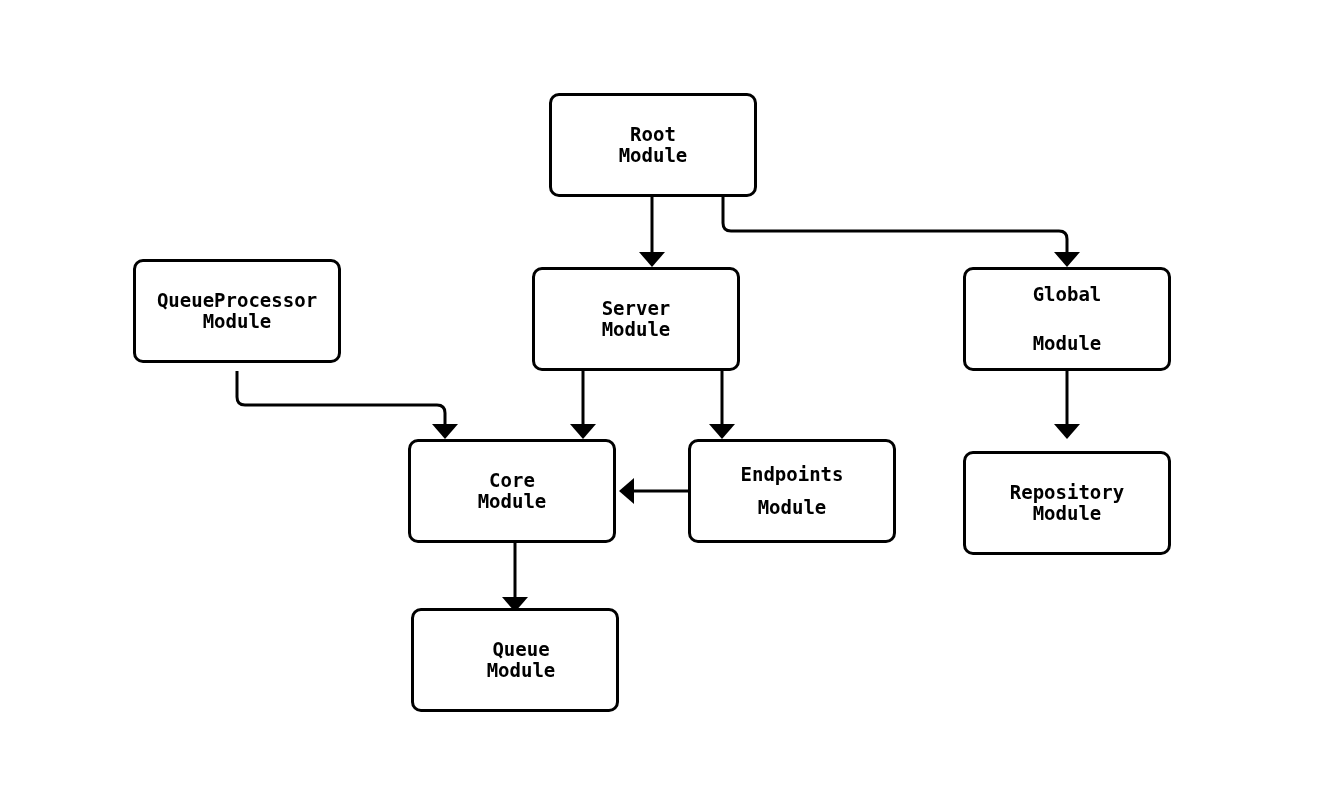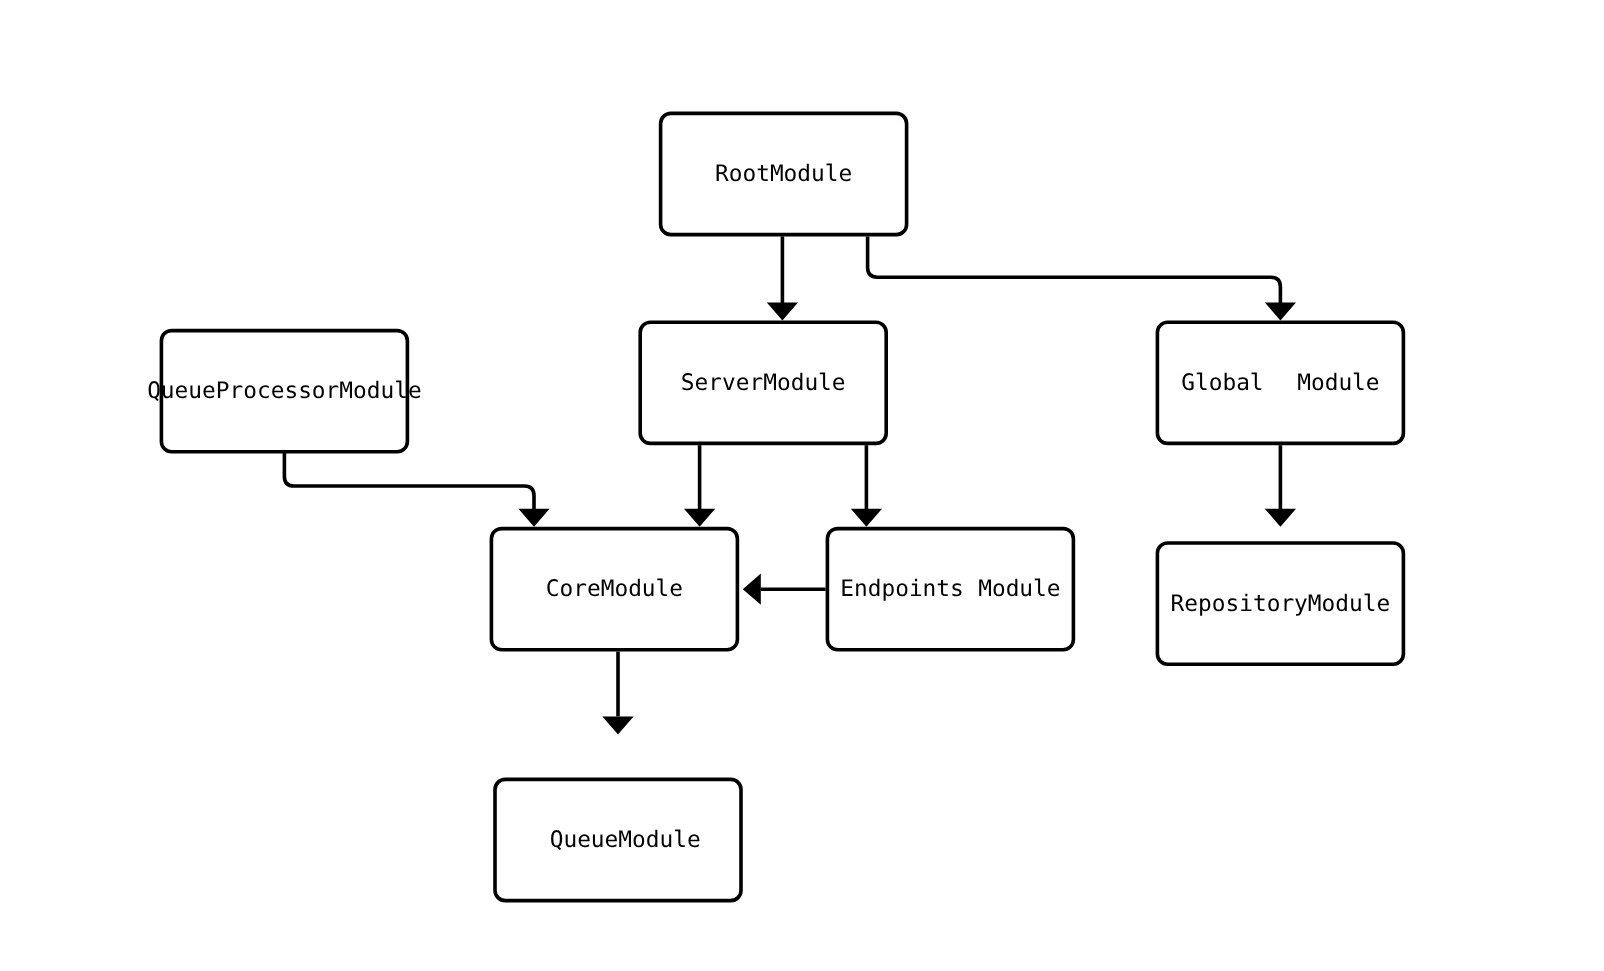--- a/index.html
+++ b/index.html
@@ -33,38 +33,38 @@
   }
   .node {
     position: absolute;
     box-sizing: border-box;
     width: 208px;
     height: 104px;
     background: #ffffff;
     border: 3px solid #000000;
     border-radius: 10px;
     display: flex;
-    flex-direction: row;
+    flex-direction: column;
     align-items: center;
     justify-content: center;
     text-align: center;
-    font-weight: 400;
+    font-weight: 700;
     font-size: 19px;
     line-height: 21px;
     color: #000000;
     z-index: 2;
   }
   .n-root          { left: 549px;  top: 93px;  }
-  .n-queueproc     { left: 133px;  top: 274px; text-align: right; }
+  .n-queueproc     { left: 133px;  top: 259px; text-align: right; }
   .n-server        { left: 532px;  top: 267px; }
   .n-global        { left: 963px;  top: 267px; gap: 28px; }
   .n-core          { left: 408px;  top: 439px; }
   .n-endpoints     { left: 688px;  top: 439px; gap: 12px; }
   .n-repository    { left: 963px;  top: 439px; margin-top: 12px; }
-  .n-queue         { left: 411px;  top: 648px; padding-left: 12px; }
+  .n-queue         { left: 411px;  top: 608px; padding-left: 12px; }
 </style>
 </head>
 <body>
 
 <div class="canvas">
 
   <svg class="edges-layer" viewBox="0 0 1337 809" xmlns="http://www.w3.org/2000/svg">
 
     <path class="edge" d="M652,197 V253"></path>
     <polygon class="arrowhead" points="639,252 665,252 652,267"></polygon>

